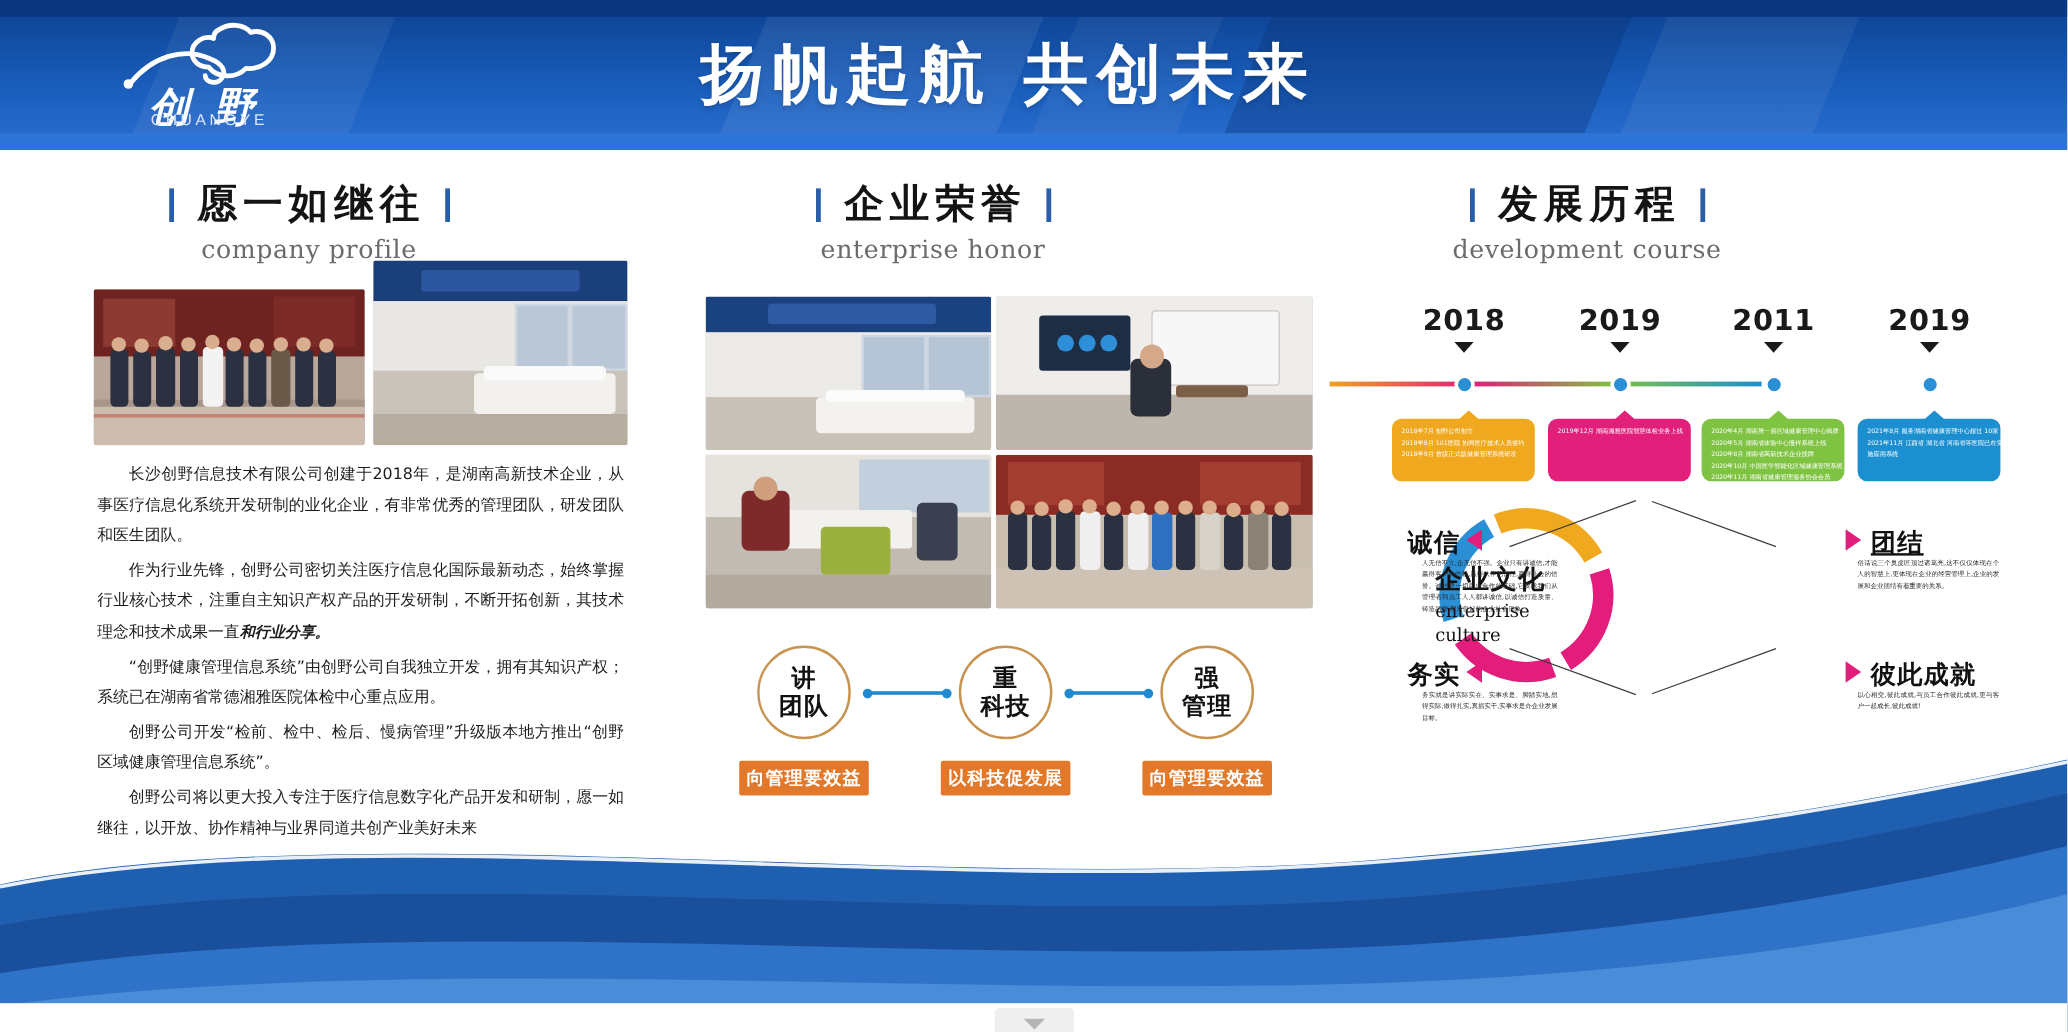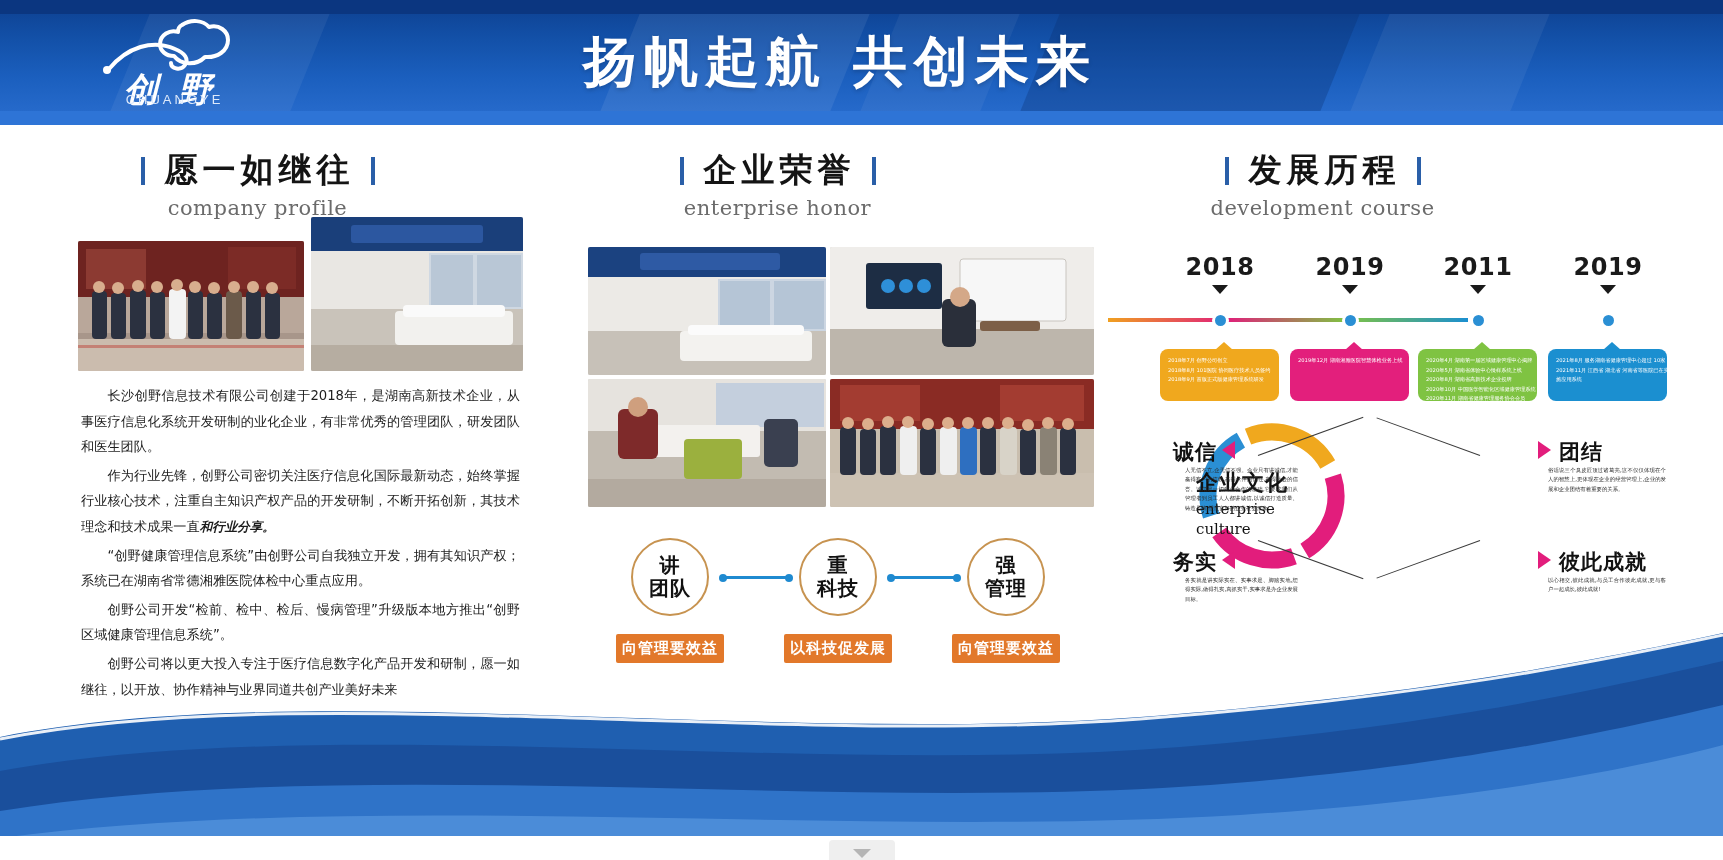--- a/index.html
+++ b/index.html
@@ -515,21 +515,21 @@
 
   <div class="cline" style="left:1258px; top:455px; width:112px; transform:rotate(-20deg); transform-origin:left center;"></div>
   <div class="cline" style="left:1370px; top:455px; width:110px; transform:rotate(20deg); transform-origin:right center;"></div>
   <div class="cline" style="left:1258px; top:540px; width:112px; transform:rotate(20deg); transform-origin:left center;"></div>
   <div class="cline" style="left:1370px; top:540px; width:110px; transform:rotate(-20deg); transform-origin:right center;"></div>
 
   <div class="clabel" style="left:1173px; top:438px;">诚信</div>
   <div class="ctri left" style="left:1222px; top:441px;"></div>
   <div class="cdesc" style="left:1185px; top:466px; width:113px;">人无信不立,企无信不强。企业只有讲诚信,才能赢得客户的信赖,赢得伙伴的信任,赢得社会的信誉。诚信是一切商业合作的基础,它要求我们从管理者到员工人人都讲诚信,以诚信打造质量、铸造品牌,塑造良好的企业社会形象。</div>
 
-  <div class="clabel" style="left:1559px; top:438px;">团结</div>
+  <div class="clabel" style="left:1559px; top:438px;text-decoration:underline;">团结</div>
   <div class="ctri right" style="left:1538px; top:441px;"></div>
   <div class="cdesc" style="left:1548px; top:466px; width:118px;">俗话说三个臭皮匠顶过诸葛亮,这不仅仅体现在个人的智慧上,更体现在企业的经营管理上,企业的发展和企业团结有着重要的关系。</div>
 
   <div class="clabel" style="left:1173px; top:548px;">务实</div>
   <div class="ctri left" style="left:1222px; top:551px;"></div>
   <div class="cdesc" style="left:1185px; top:576px; width:113px;">务实就是讲实际实在、实事求是、脚踏实地,想得实际,做得扎实,真抓实干,实事求是办企业发展目标。</div>
 
   <div class="clabel" style="left:1559px; top:548px;">彼此成就</div>
   <div class="ctri right" style="left:1538px; top:551px;"></div>
   <div class="cdesc" style="left:1548px; top:576px; width:118px;">以心相交,彼此成就,与员工合作彼此成就,更与客户一起成长,彼此成就!</div>

